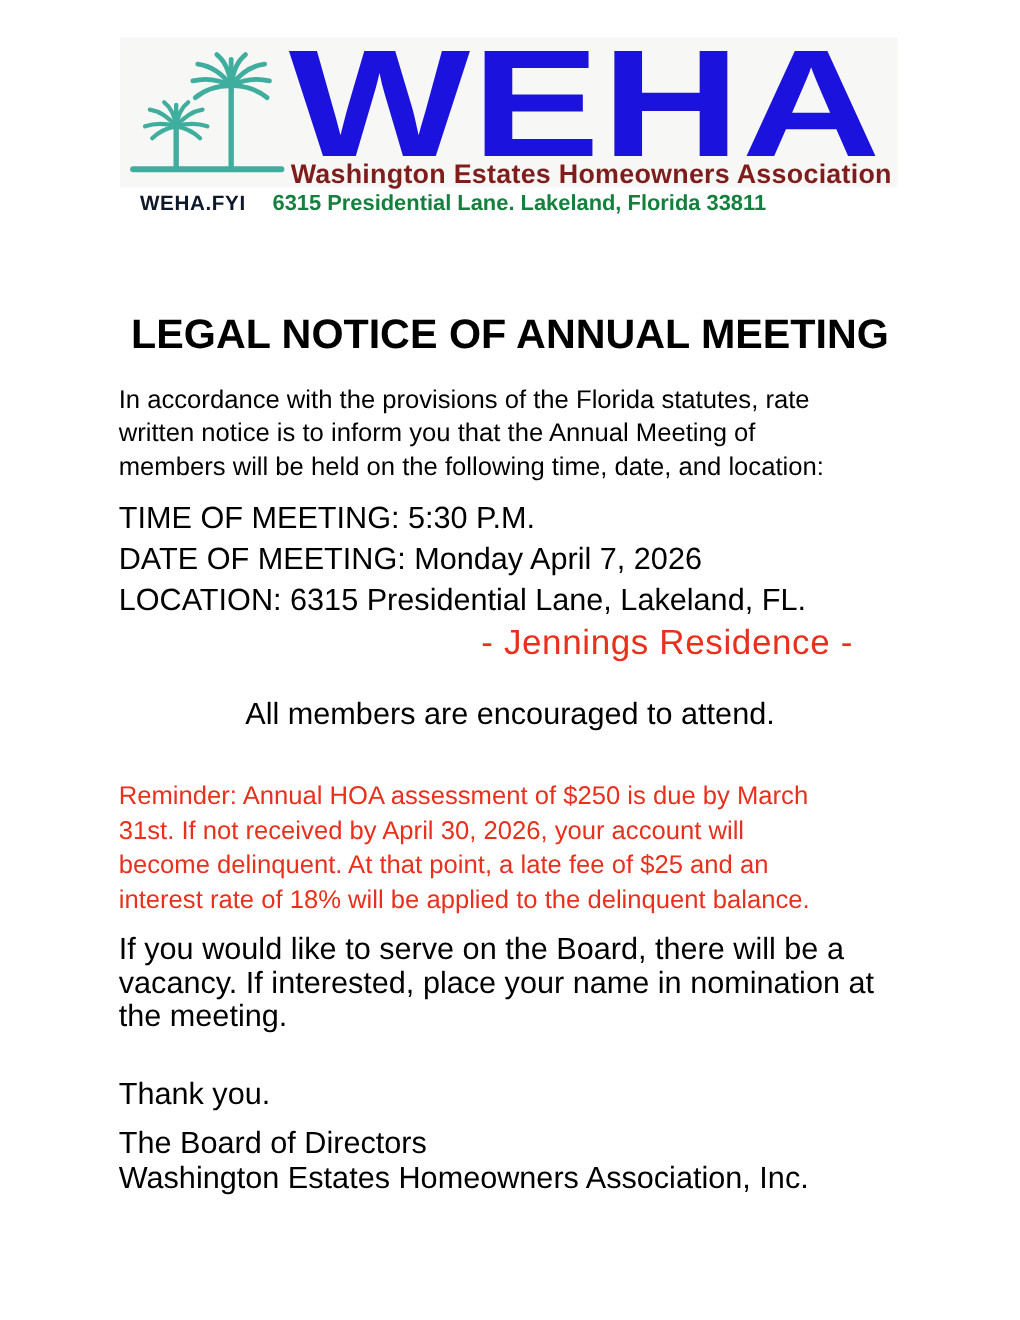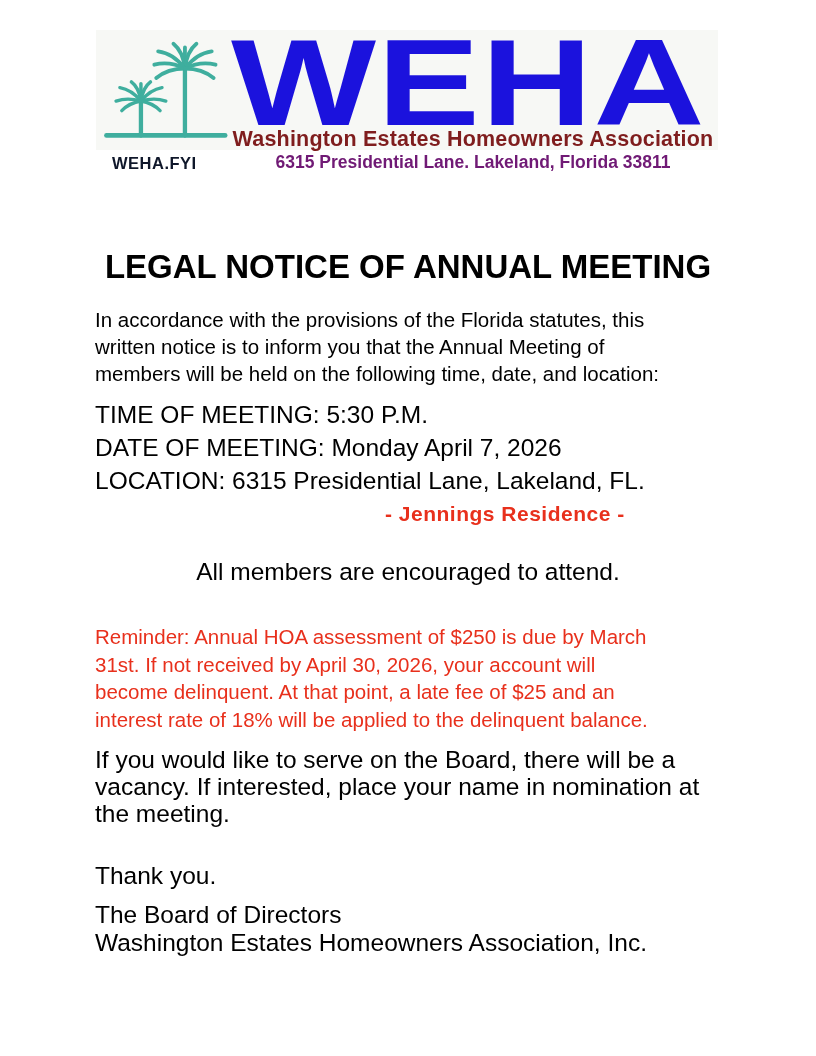--- a/index.html
+++ b/index.html
@@ -36,22 +36,22 @@
     white-space:nowrap;
   }
   .org-name {
     position:absolute; left:122px; right:-10px; top:97px;
     text-align:center;
     font-size:21.5px; font-weight:600; color:#7f1d1d;
     letter-spacing:.2px; white-space:nowrap;
   }
   .org-address {
     position:absolute; left:122px; right:-10px; top:122px;
-    text-align:center;
-    font-size:17.5px; font-weight:bold; color:#701a75;
+    text-align:left;
+    font-size:17.5px; font-weight:bold; color:#15803d;
     white-space:nowrap;
   }
 
   
   .title {
     position:absolute; left:96px; top:247px; width:624px;
     text-align:center;
     font-size:33px; font-weight:bold; line-height:40px;
     white-space:nowrap;
   }
@@ -60,21 +60,21 @@
     font-size:20.5px; line-height:27px;
     white-space:pre-line;
   }
   .meeting {
     position:absolute; left:95px; top:398px; width:650px;
     font-size:24.5px; line-height:33px;
     white-space:pre-line;
   }
   .residence {
     position:absolute; left:385px; top:500px;
-    font-size:21px; font-weight:bold; line-height:28px;
+    font-size:28px; font-weight:normal; line-height:28px;
     letter-spacing:.5px;
     color:#e8301c; white-space:nowrap;
   }
   .attend {
     position:absolute; left:96px; top:557px; width:624px;
     text-align:center;
     font-size:24.5px; line-height:30px; white-space:nowrap;
   }
   .reminder {
     position:absolute; left:95px; top:623px; width:655px;
@@ -141,21 +141,21 @@
       <span class="wordmark">WEHA</span>
     </div>
 
     <div class="org-name">Washington Estates Homeowners Association</div>
 
     <div class="org-address">6315 Presidential Lane. Lakeland, Florida 33811</div>
   </div>
 
   <div class="title">LEGAL NOTICE OF ANNUAL MEETING</div>
 
-  <div class="intro">In accordance with the provisions of the Florida statutes, this
+  <div class="intro">In accordance with the provisions of the Florida statutes, rate
 written notice is to inform you that the Annual Meeting of
 members will be held on the following time, date, and location:</div>
 
   <div class="meeting">TIME OF MEETING: 5:30 P.M.
 DATE OF MEETING: Monday April 7, 2026
 LOCATION: 6315 Presidential Lane, Lakeland, FL.</div>
 
   <div class="residence">- Jennings Residence -</div>
 
   <div class="attend">All members are encouraged to attend.</div>

